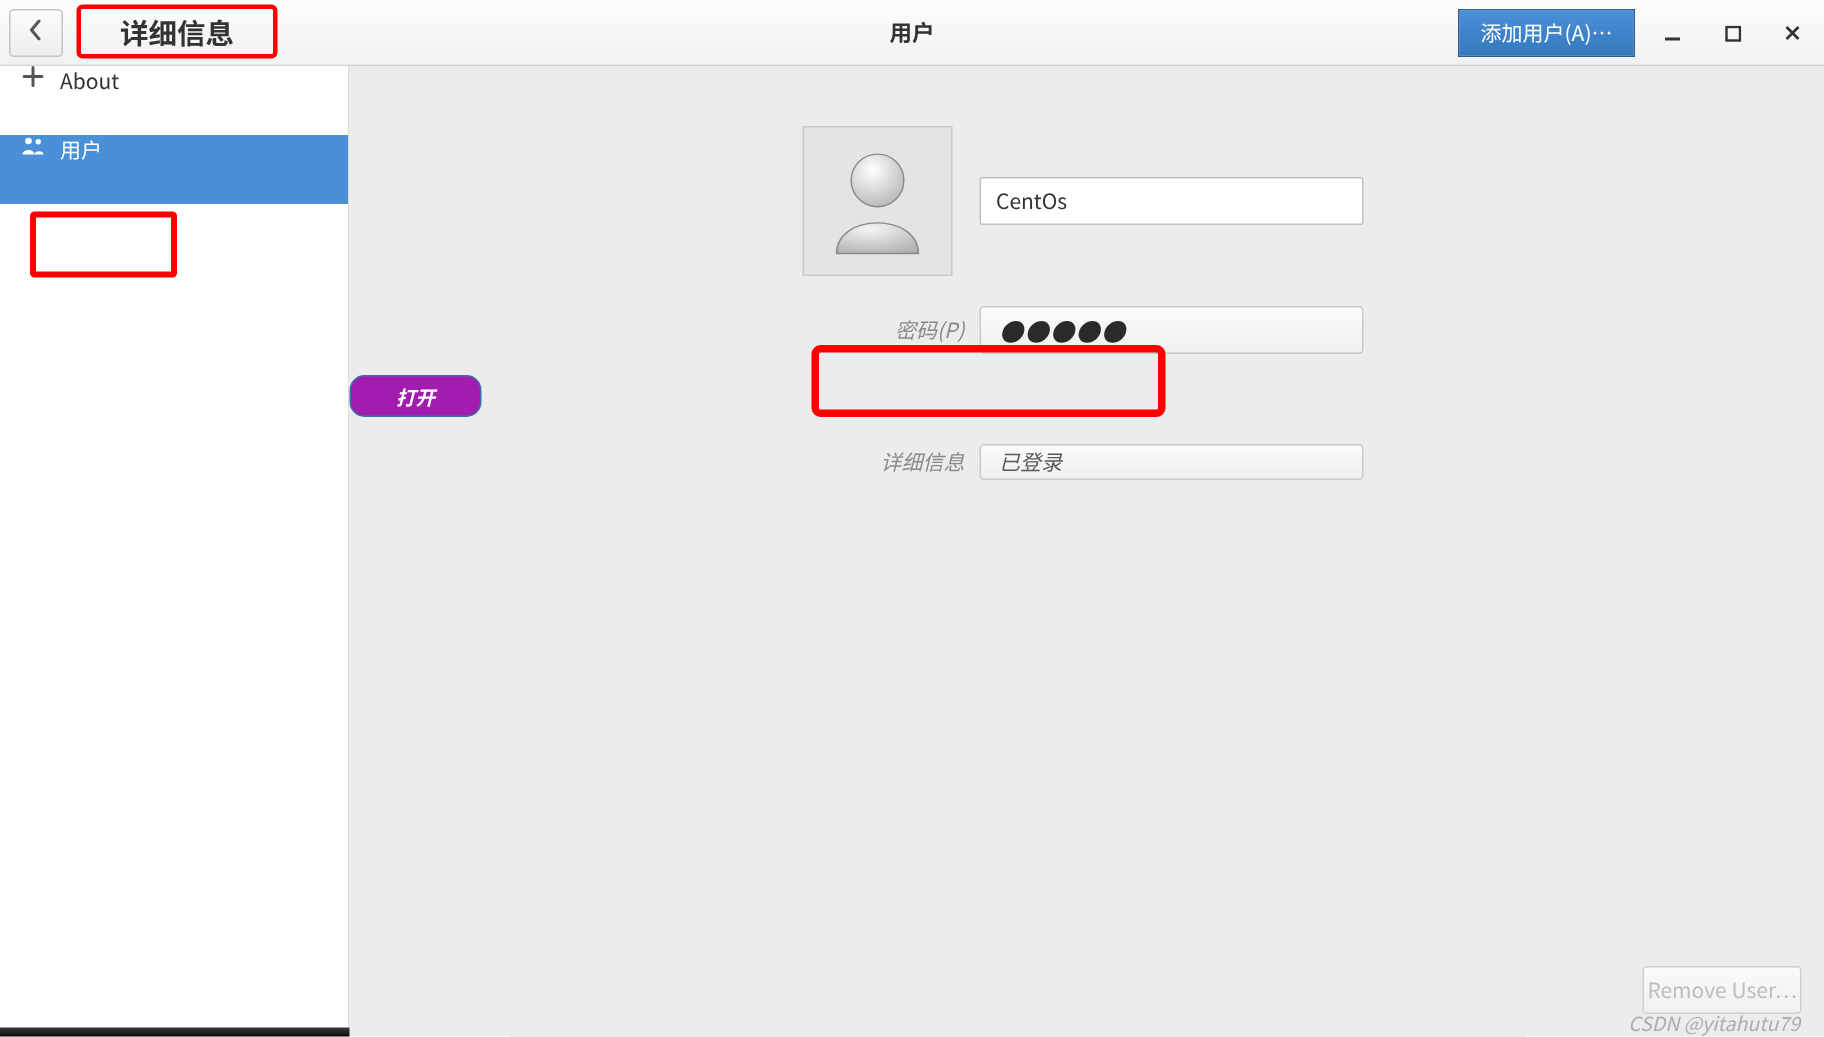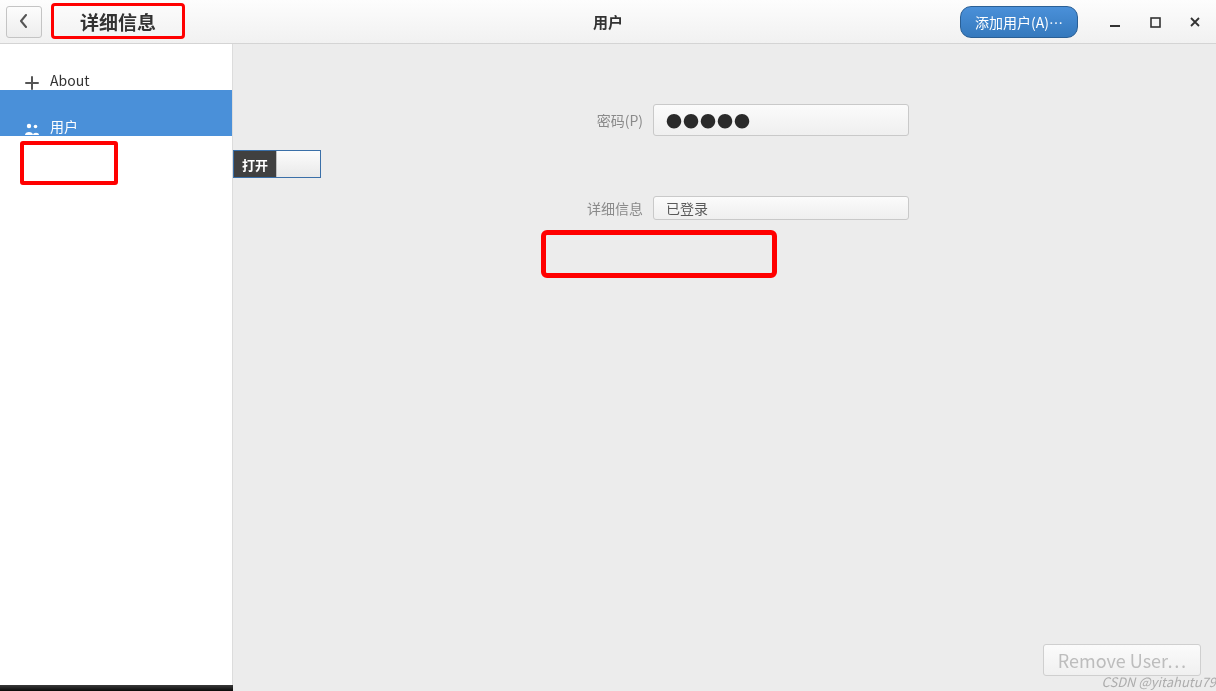--- a/index.html
+++ b/index.html
@@ -31,40 +31,40 @@
     border-radius: 4px;
     display: flex; align-items: center; justify-content: center;
     font-size: 19px; font-weight: 600; color: #333;
   }
   .window-title {
     position: absolute;
     left: 50%; transform: translateX(-50%);
     font-size: 15px; font-weight: 600; color: #333;
   }
   .add-user-btn {
-    position: absolute; right: 138px; top: 6px;
+    position: absolute; right: 126px; top: 6px;
     height: 32px; padding: 0 14px;
     background: linear-gradient(#4a90d9, #3579bd);
     border: 1px solid #2a5f95;
-    border-radius: 11px;
+    border-radius: 0;
     color: #fff; font-size: 14px;
     display: flex; align-items: center; text-align: right;
   }
   .win-ctrl {
     position: absolute; top: 0; right: 0;
     display: flex; align-items: center; height: 44px; padding-right: 14px; gap: 26px;
   }
   .win-ctrl span { font-size: 13px; color: #333; display: inline-flex; align-items: center; justify-content: center; width: 14px; }
 
   
   .body { display: flex; height: calc(691px - 44px); }
   .sidebar { width: 233px; background: #fff; border-right: 1px solid #dcdcdc; }
   .sb-item {
-    display: flex; align-items: flex-end;
-    height: 46px; padding: 0 24px;
+    display: flex; align-items: flex-start;
+    height: 46px; padding: 0 14px;
     font-size: 14px; color: #333;
     gap: 10px;
   }
   .sb-item.selected { background: #4a90d9; color: #fff; }
   .sb-icon { width: 16px; display: flex; align-items: center; justify-content: center; font-size: 14px; }
   .sb-item .sb-icon svg { fill: #555; }
   .sb-item.selected .sb-icon svg { fill: #fff; }
 
   .sidebar-highlight {
     position: absolute;
@@ -95,21 +95,21 @@
   .name-input {
     width: 256px; height: 32px;
     padding: 0 10px;
     border: 1px solid #c1c1c1;
     border-radius: 2px;
     background: #fff;
     font-size: 14px; color: #333;
     outline: none;
   }
 
-  .form { margin-top: 14px; }
+  .form { margin-top: 14px; font-style: italic; }
   .form-row {
     display: flex; align-items: center;
     height: 44px;
   }
   .form-label {
     width: 420px; text-align: right;
     padding-right: 10px;
     font-size: 14px; color: #8a8a8a;
   }
   .form-value {
@@ -120,23 +120,24 @@
     border: 1px solid #c9c9c9;
     border-radius: 3px;
     background: linear-gradient(#fbfbfb, #efefef);
     display: flex; align-items: center;
     padding: 0 12px;
     color: #2a2a2a; font-size: 16px; letter-spacing: 1px;
   }
   .toggle {
     width: 88px; height: 28px;
     border: 1px solid #3a6fa8;
-    border-radius: 0;
+    border-radius: 10px;
     display: flex; overflow: hidden;
-    background: #404040;
+    background: #a21caf;
+    flex-direction: column;
   }
   .toggle-label {
     flex: 1; display: flex; align-items: center; justify-content: center;
     font-size: 13px; color: #fff; font-weight: 600;
   }
   .toggle-knob {
     width: 44px; background: linear-gradient(#fcfcfc,#e9e9e9);
     border-left: 1px solid #bfbfbf;
   }
   .auto-highlight {
@@ -152,28 +153,28 @@
     border: 1px solid #c9c9c9;
     border-radius: 3px;
     background: linear-gradient(#fbfbfb, #efefef);
     display: flex; align-items: center;
     padding: 0 12px;
     font-size: 14px; color: #595959;
   }
 
   .remove-user {
     position: absolute; right: 15px; bottom: 15px;
-    height: 32px; padding: 0 14px;
+    height: 32px; padding: 0 2px;
     border: 1px solid #cfcfcf; border-radius: 3px;
     background: linear-gradient(#fbfbfb,#f0f0f0);
-    color: #bdbdbd; font-size: 18px;
+    color: #bdbdbd; font-size: 14px;
     display: flex; align-items: center;
   }
   .watermark {
-    position: absolute; right: 0; bottom: 0px;
+    position: absolute; right: 16px; bottom: 0px;
     font-size: 13px; color: rgba(120,120,120,0.55);
     font-style: italic;
     pointer-events: none;
     margin-left: 45px;
   }
 
   
   .bottom-edge {
     position: absolute; left:0; bottom:0; height:6px; width:233px;
     background: linear-gradient(#3a3a3a,#0a0a0a);
@@ -236,20 +237,41 @@
             <path d="M9 13 C9 10 15 10 15 13 Z"></path>
           </svg>
       </span>
       <span>用户</span>
     </div>
   </div>
   <div class="sidebar-highlight"></div>
 
   <div class="main">
 
+    <div class="profile-row">
+      <div class="avatar">
+        <span>
+          <svg viewBox="0 0 80 80">
+            <defs>
+              <radialGradient id="hg" cx="40%" cy="30%" r="70%">
+                <stop offset="0%" stop-color="#ffffff"></stop>
+                <stop offset="100%" stop-color="#bcbcbc"></stop>
+              </radialGradient>
+              <radialGradient id="bg" cx="40%" cy="20%" r="90%">
+                <stop offset="0%" stop-color="#f5f5f5"></stop>
+                <stop offset="100%" stop-color="#aeaeae"></stop>
+              </radialGradient>
+            </defs>
+            <path d="M12 78 C12 50 68 50 68 78 Z" fill="url(#bg)" stroke="#8a8a8a" stroke-width="1"></path>
+            <circle cx="40" cy="28" r="18" fill="url(#hg)" stroke="#8a8a8a" stroke-width="1"></circle>
+          </svg>
+        </span>
+      </div>
+      <input class="name-input" value="CentOs" style="">
+    </div>
 
     <div class="form">
 
       <div class="form-row">
         <div class="form-label">密码(P)</div>
         <div class="form-value">
           <div class="pwd-btn">
             <span>●●●●●</span>
           </div>
         </div>

